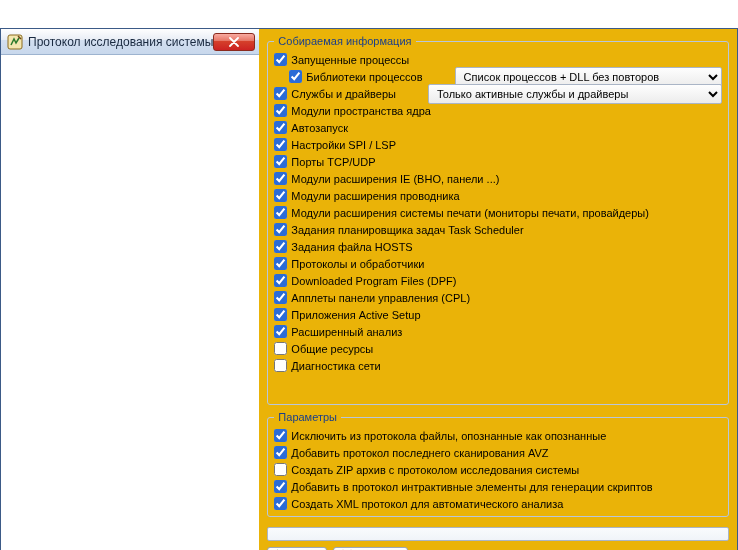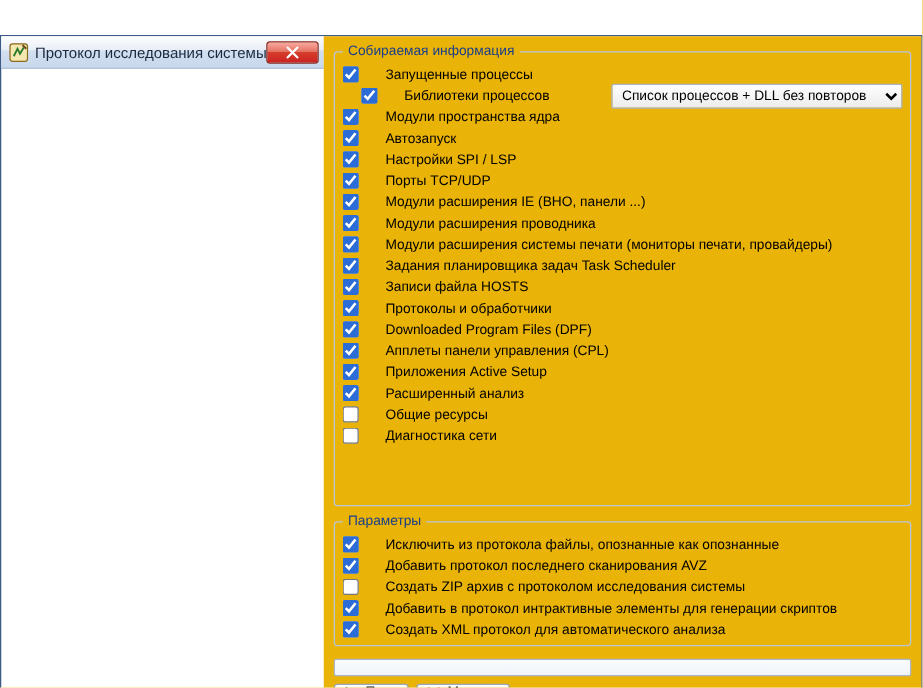--- a/index.html
+++ b/index.html
@@ -72,21 +72,21 @@
     color: #1a3f8a;
     padding: 0 4px;
     font-size: 11px;
   }
   fieldset.info { flex: 1; overflow: hidden; }
 
   .row {
     display: flex;
     align-items: center;
     height: 17px;
-    gap: 18px;
+    gap: 1px;
   }
   .row.indent1 { padding-left: 15px; }
   .row input[type="checkbox"] {
     width: 13px; height: 13px;
     margin: 0 3px 0 0;
     accent-color: #2b6cd6;
   }
   .row label {
     color: #000;
     white-space: nowrap;
@@ -173,20 +173,29 @@
       <div class="row indent1">
         <input type="checkbox" checked="" style="">
         <label>Библиотеки процессов</label>
         <div class="combo-wrap">
           <select class="combo">
             <option>Список процессов + DLL без повторов</option>
           </select>
         </div>
       </div>
 
+      <div class="row">
+        <input type="checkbox" checked="" style="">
+        <label>Службы и драйверы</label>
+        <div class="combo-wrap">
+          <select class="combo">
+            <option>Только активные службы и драйверы</option>
+          </select>
+        </div>
+      </div>
 
       <div class="row">
         <input type="checkbox" checked="" style="">
         <label>Модули пространства ядра</label>
       </div>
       <div class="row">
         <input type="checkbox" checked="" style="">
         <label>Автозапуск</label>
       </div>
       <div class="row">
@@ -208,21 +217,21 @@
       <div class="row">
         <input type="checkbox" checked="" style="">
         <label>Модули расширения системы печати (мониторы печати, провайдеры)</label>
       </div>
       <div class="row">
         <input type="checkbox" checked="" style="">
         <label>Задания планировщика задач Task Scheduler</label>
       </div>
       <div class="row">
         <input type="checkbox" checked="" style="">
-        <label>Записи файла HOSTS</label>
+        <label>Задания файла HOSTS</label>
       </div>
       <div class="row">
         <input type="checkbox" checked="" style="">
         <label>Протоколы и обработчики</label>
       </div>
       <div class="row">
         <input type="checkbox" checked="" style="">
         <label>Downloaded Program Files (DPF)</label>
       </div>
       <div class="row">

